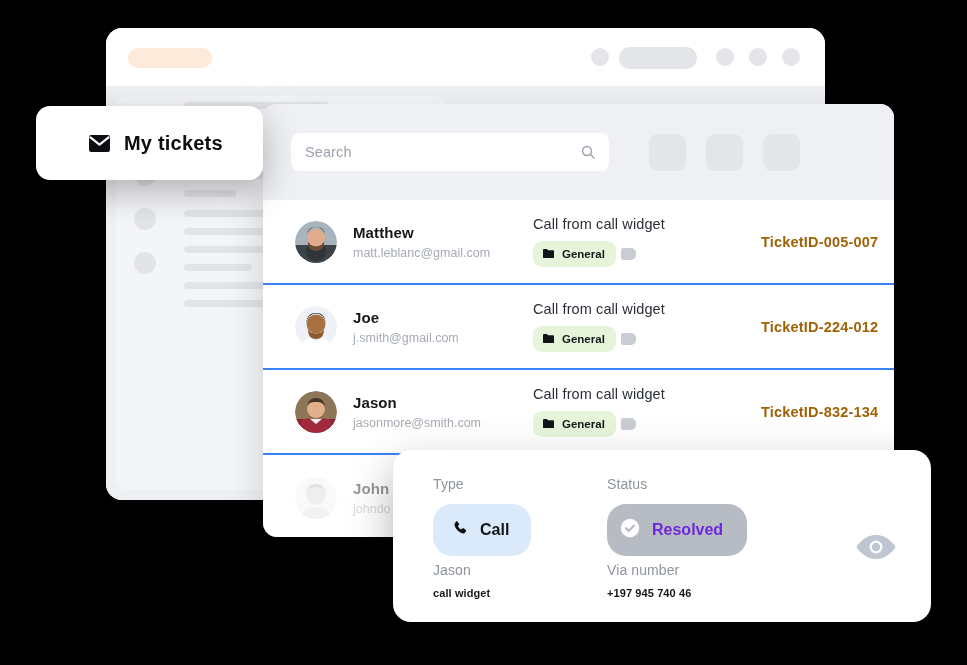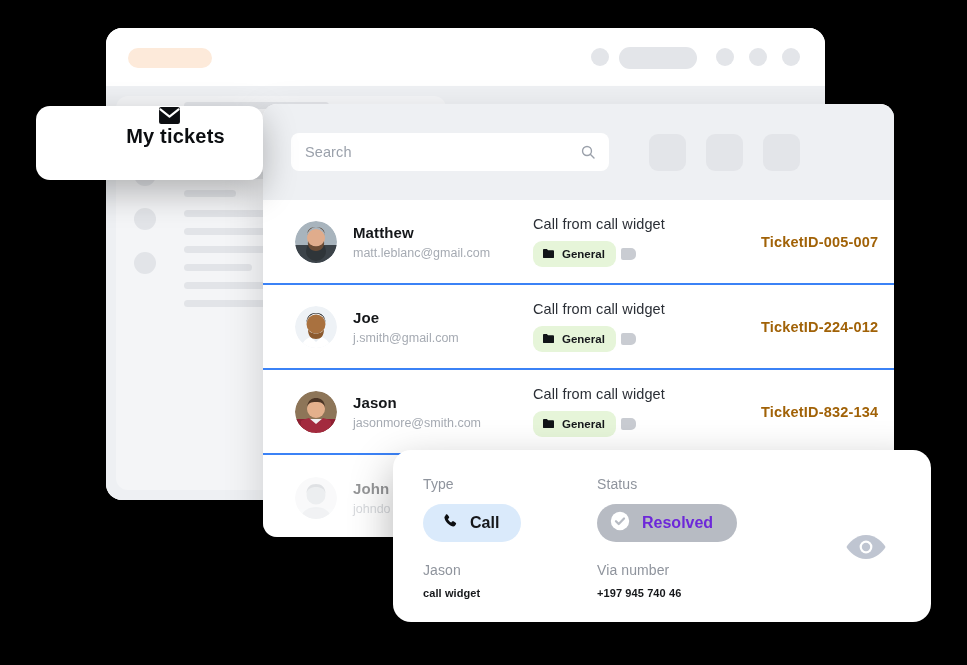--- a/index.html
+++ b/index.html
@@ -240,20 +240,21 @@
     background: #ffffff;
     border-radius: 18px;
     box-shadow: 0 16px 44px rgba(0,0,0,0.30);
     padding: 26px 30px;
   }
 
   .detail-grid {
     position: relative;
     width: 100%;
     height: 100%;
+    margin-left: 10px;
   }
   .d-label {
     font-size: 14px;
     color: #8f949d;
     letter-spacing: .1px;
   }
   .d-value {
     font-size: 11px;
     font-weight: bold;
     color: #15171a;
@@ -262,21 +263,21 @@
 
   .col-a { position: absolute; left: 0; }
   .col-b { position: absolute; left: 174px; }
   .row-top { top: 0; }
   .row-bot { top: 86px; }
 
   .pill {
     display: inline-flex;
     align-items: center;
     gap: 11px;
-    height: 38px;
+    height: 52px;
     border-radius: 19px;
     padding: 0 22px 0 18px;
     margin-top: 12px;
   }
   .pill.call { background: #daeafb; }
   .pill.call .ptxt { font-size: 16px; font-weight: bold; color: #15171a; }
   .pill.resolved { background: #b7bbc3; padding: 0 24px 0 12px; }
   .pill.resolved .ptxt { font-size: 16px; font-weight: bold; color: #6d28d9; }
 
   .d-value-row { margin-top: 9px; }
@@ -484,21 +485,21 @@
           </g>
         </svg>
       </div>
       <div class="person">
         <div class="person-name">John</div>
         <div class="person-email">johndo</div>
       </div>
     </div>
   </div>
 
-  <div style="position:absolute; left:36px; top:106px; width:227px; height:74px; background:#ffffff; border-radius:14px; box-shadow:0 12px 34px rgba(0,0,0,0.28); display:flex; align-items:center; padding-left:52px;flex-direction:column;">
+  <div style="position:absolute; left:36px; top:106px; width:227px; height:74px; background:#ffffff; border-radius:14px; box-shadow:0 12px 34px rgba(0,0,0,0.28); display:flex; align-items:center; padding-left:52px;">
     <span style="display:inline-flex; margin-right:13px;">
       <svg width="23" height="19" viewBox="0 0 24 20" fill="#0c0e11">
         <path d="M1 3.2A2.2 2.2 0 0 1 3.2 1h17.6A2.2 2.2 0 0 1 23 3.2v13.6a2.2 2.2 0 0 1-2.2 2.2H3.2A2.2 2.2 0 0 1 1 16.8z"></path>
         <path d="M2.4 3.6 12 11.2l9.6-7.6" stroke="#ffffff" stroke-width="2.2" fill="none" stroke-linecap="round" stroke-linejoin="round"></path>
       </svg>
     </span>
     <span style="font-size:20px; font-weight:bold; color:#0c0e11; letter-spacing:.2px;">My tickets</span>
   </div>
 
   <div class="detail-card">

